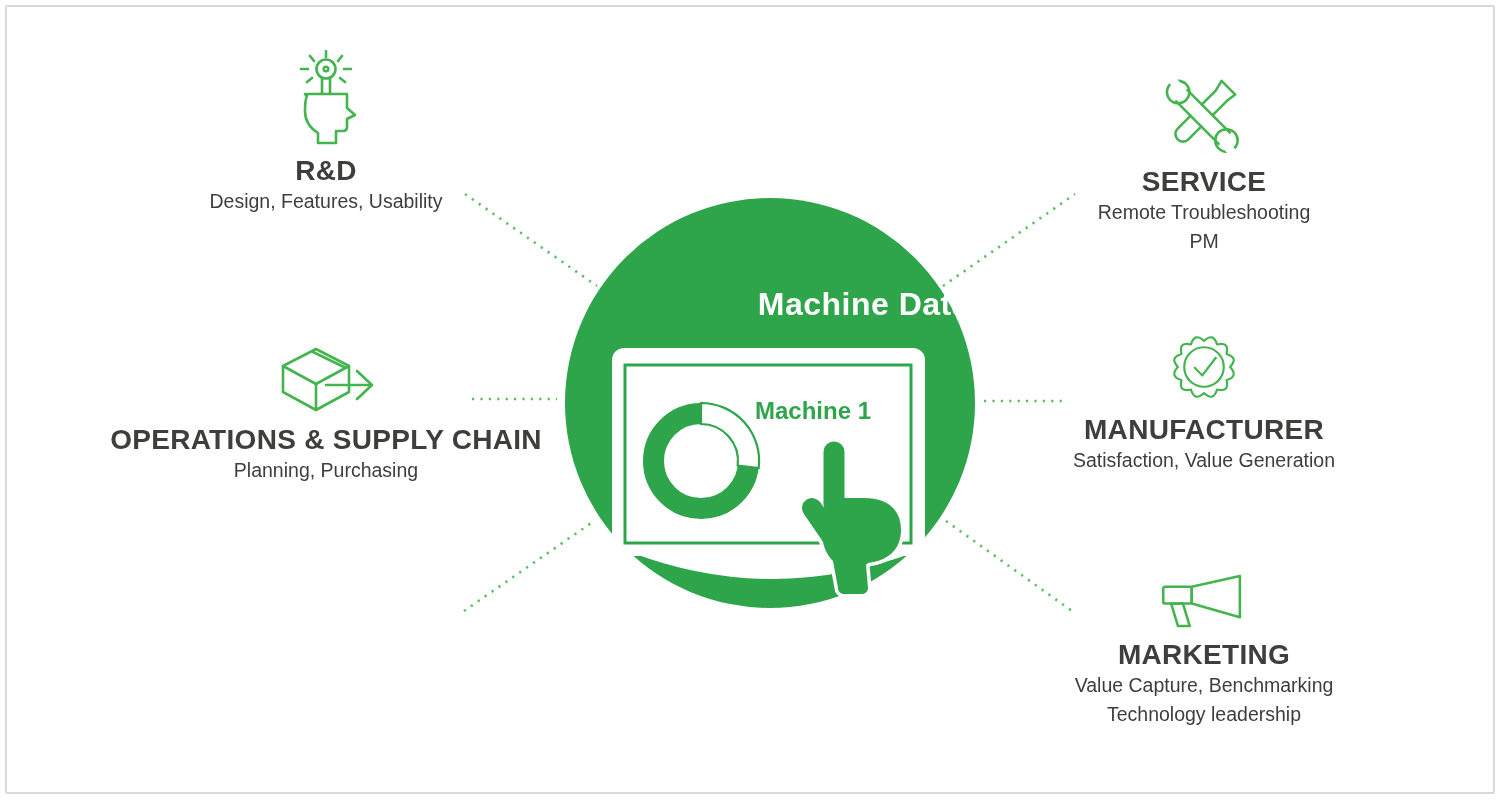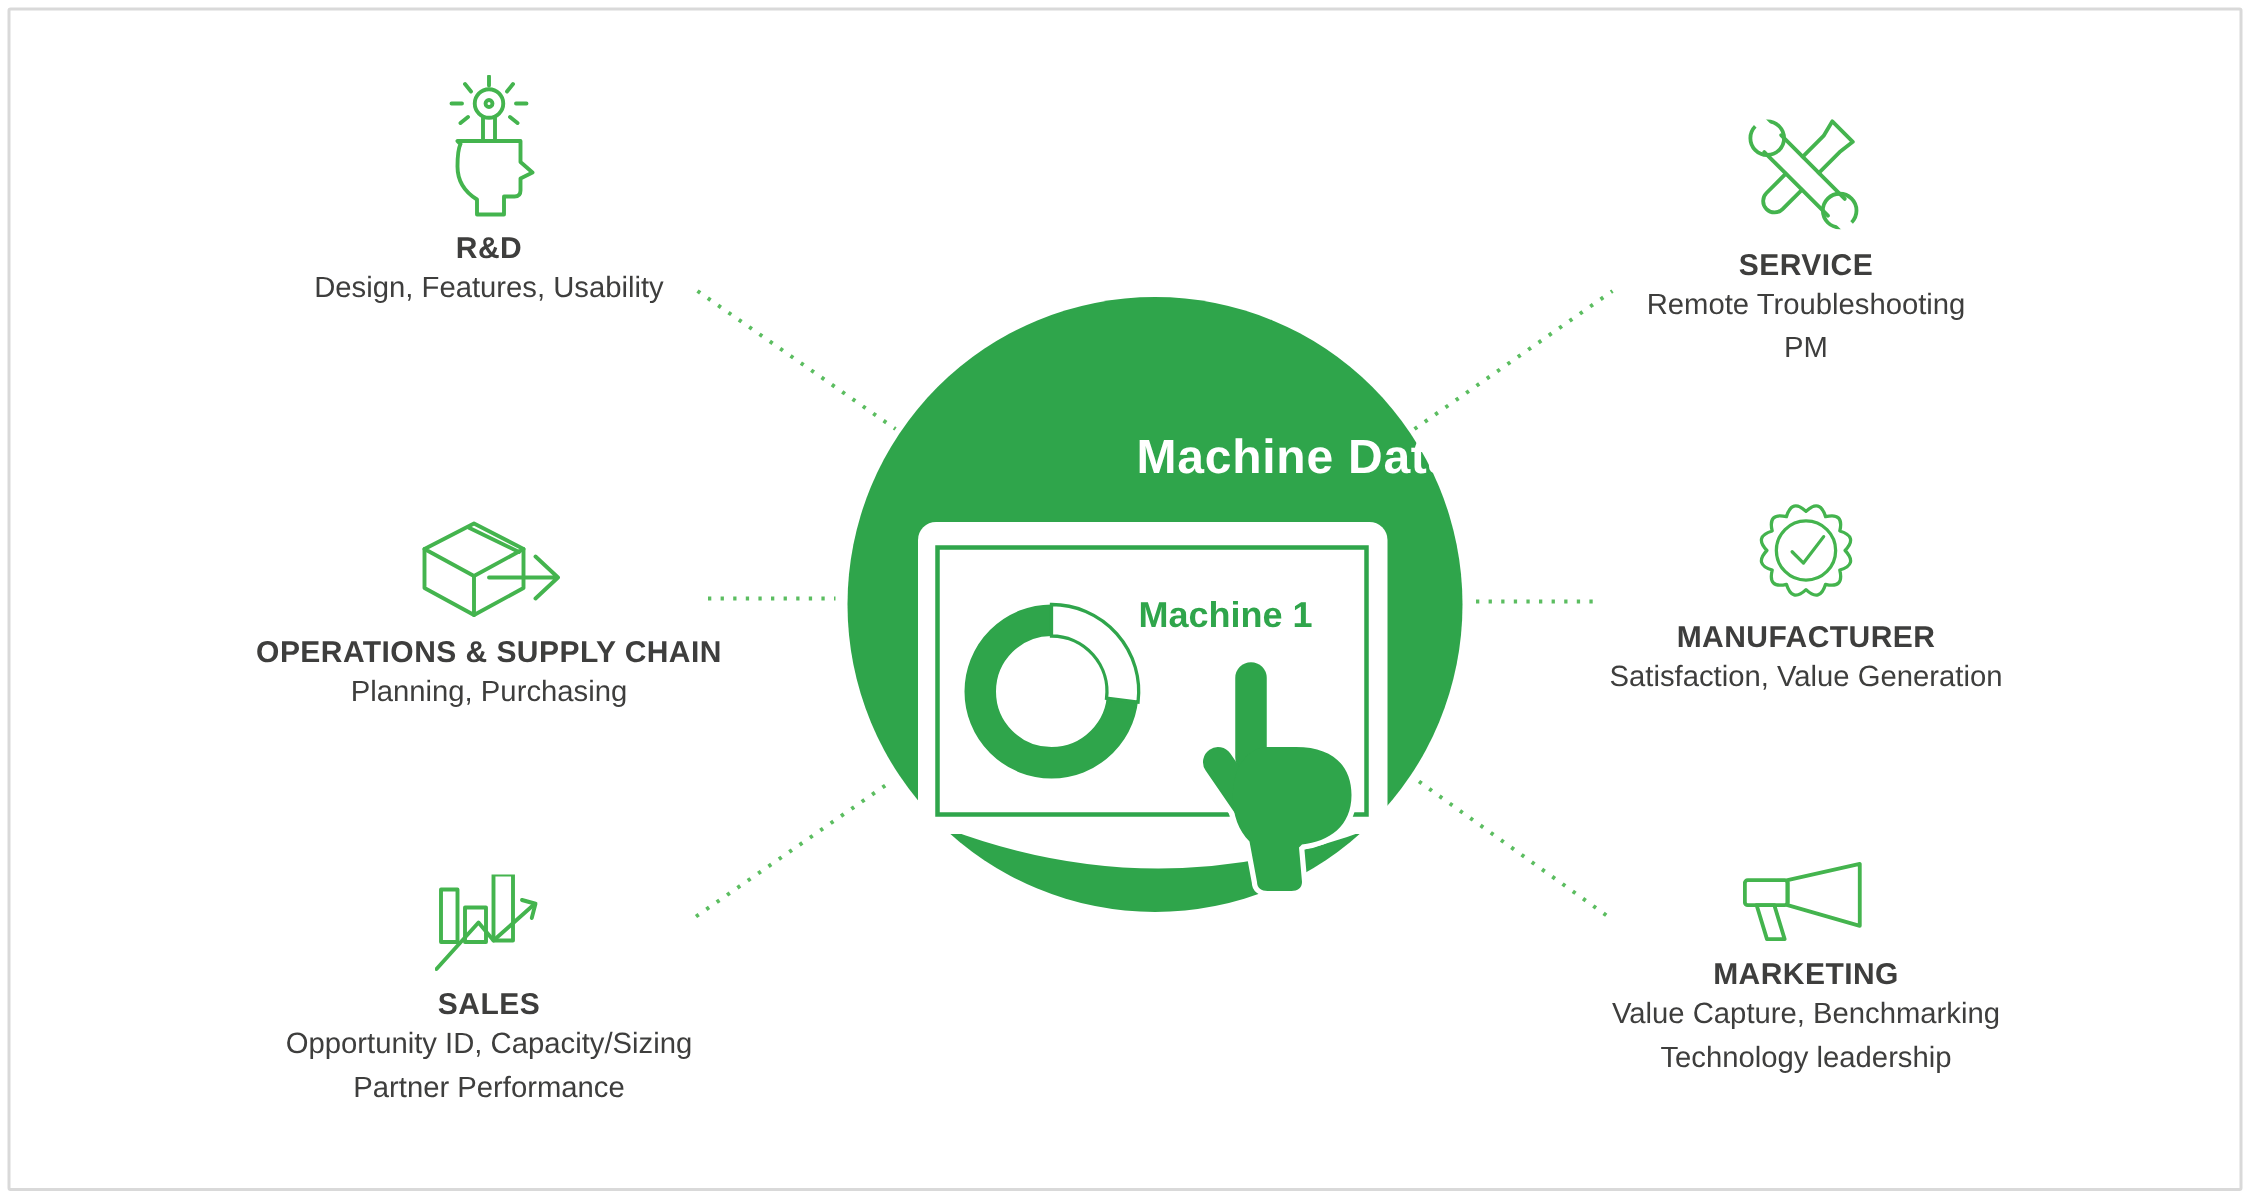--- a/index.html
+++ b/index.html
@@ -1,27 +1,27 @@
 <!DOCTYPE html>
 <html style="--green: #2FA54B; --icon_line_green: #44B44E; --dot_green: #5BBD60; --ink: #3E3E3D; --frame: #D9D9D9;"><head>
 <meta charset="utf-8">
 <style>
   html,body{margin:0;padding:0;background:#fff;font-family:"Liberation Sans","DejaVu Sans",sans-serif;}
   .canvas{position:relative;width:1500px;height:801px;background:#fff;overflow:hidden;}
   .frame{position:absolute;left:5px;top:5px;right:5px;bottom:7px;border:2px solid var(--frame,#d9d9d9);border-radius:2px;}
   .scene{position:absolute;left:0;top:0;width:1500px;height:801px;}
   .spoke{position:absolute;width:440px;display:flex;flex-direction:column;align-items:center;text-align:center;}
-  .spoke .title{margin-top:10px;font-size:20px;font-weight:700;letter-spacing:.3px;color:var(--ink,#3e3e3d);line-height:1.15;}
+  .spoke .title{margin-top:10px;font-size:28px;font-weight:700;letter-spacing:.3px;color:var(--ink,#3e3e3d);line-height:1.15;}
   .spoke .line{font-size:19.5px;font-weight:400;color:var(--ink,#3e3e3d);line-height:29px;}
   .icon{display:block;}
   .icon *{fill:none;stroke:var(--icon_line_green,#44b44e);stroke-width:2.6;stroke-linecap:round;stroke-linejoin:round;}
   .icon .wfill{fill:#fff;stroke:none;}
   .icon .wline{stroke:#fff;stroke-width:14;}
   .center-title{position:absolute;left:570px;top:286px;width:400px;text-align:right;font-size:32px;font-weight:700;letter-spacing:.5px;color:#fff;z-index:3;}
-  .screen-label{position:absolute;left:717px;top:397px;width:200px;text-align:center;font-size:24px;font-weight:700;color:var(--green,#2fa54b);z-index:3;}
+  .screen-label{position:absolute;left:755px;top:397px;width:200px;text-align:left;font-size:24px;font-weight:700;color:var(--green,#2fa54b);z-index:3;}
   .dots{stroke:var(--dot_green,#5bbd60);stroke-width:2.6;stroke-dasharray:2.2 6.2;fill:none;}
   .gfill{fill:var(--green,#2fa54b);}
   .gstroke{stroke:var(--green,#2fa54b);}
   .halo{stroke:#fff;}
 </style>
 </head>
 <body>
 
 <div class="canvas">
   <div class="frame"></div>
@@ -81,32 +81,20 @@
       <path d="M 7 20 L 40 3 L 73 20 L 40 38 Z"></path>
       <path d="M 7 20 L 7 46 L 40 64 L 40 38"></path>
       <path d="M 73 20 L 73 46 L 40 64"></path>
       <path d="M 37 6 L 70 22"></path>
       <path d="M 50 39 L 96 39 M 81 25 L 96 39 L 81 53"></path>
     </svg>
     <div class="title">OPERATIONS &amp; SUPPLY CHAIN</div>
     <div class="line">Planning, Purchasing</div>
   </div>
 
-  <div class="spoke" style="left:106px;top:583px">
-    <svg class="icon" width="72" height="66" viewBox="0 0 72 66">
-      <rect x="4" y="10" width="11" height="35"></rect>
-      <rect x="20" y="22" width="14" height="23"></rect>
-      <rect x="39" y="0" width="13" height="44"></rect>
-      <path d="M 1 63 L 29 32 L 39 44 L 66 20"></path>
-      <path d="M 58 17 L 67 19.5 L 64.5 29"></path>
-    </svg>
-    <div class="title">SALES</div>
-    <div class="line">Opportunity ID, Capacity/Sizing</div>
-    <div class="line">Partner Performance</div>
-  </div>
 
   <div class="spoke" style="left:984px;top:76px">
     <svg class="icon" width="84" height="80" viewBox="0 0 86 82">
       <path d="M 61 5 L 75 19 L 66 26 L 27 65 A 7.5 7.5 0 0 1 16 54 L 55 15 Z"></path>
       <line class="wline" x1="12" y1="12" x2="71" y2="71"></line>
       <line x1="26" y1="14.5" x2="69.5" y2="58"></line>
       <line x1="14.5" y1="26" x2="58" y2="69.5"></line>
       <circle cx="16.5" cy="16.5" r="11.5" fill="#fff"></circle>
       <circle cx="66" cy="66" r="11.5" fill="#fff"></circle>
       <polygon class="wfill" points="17,17 23,11 9,-3 3,3"></polygon>

